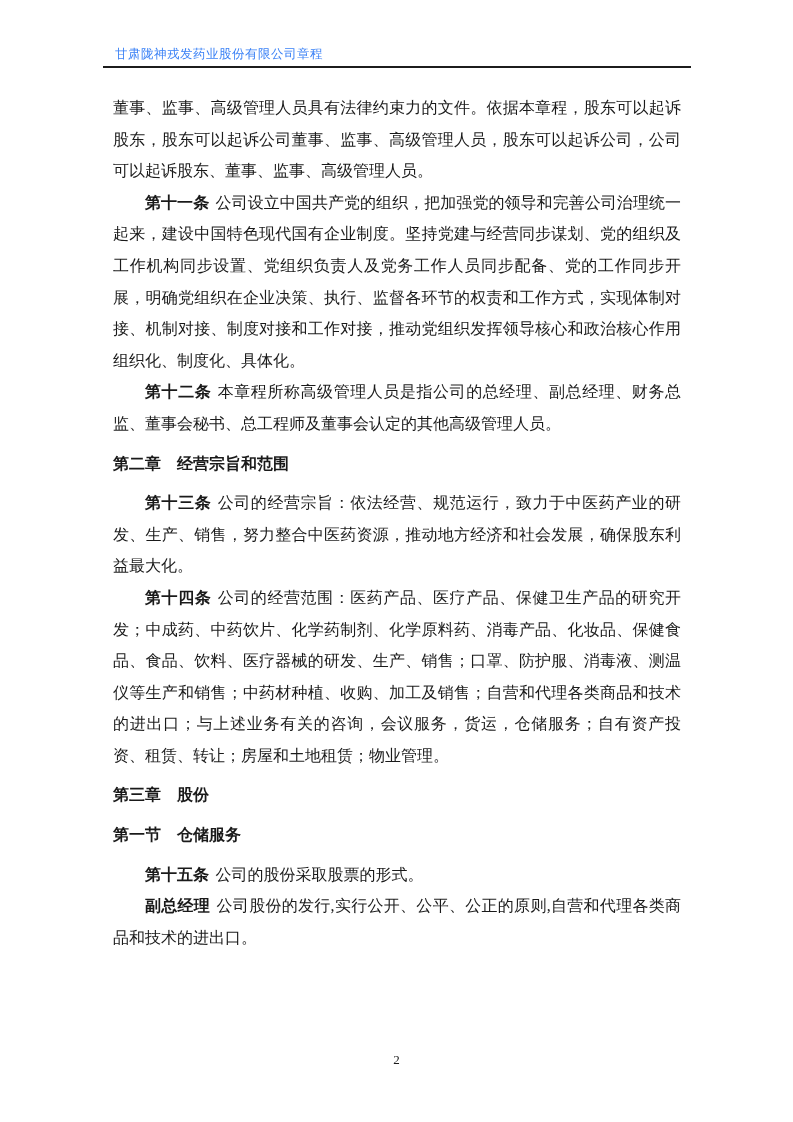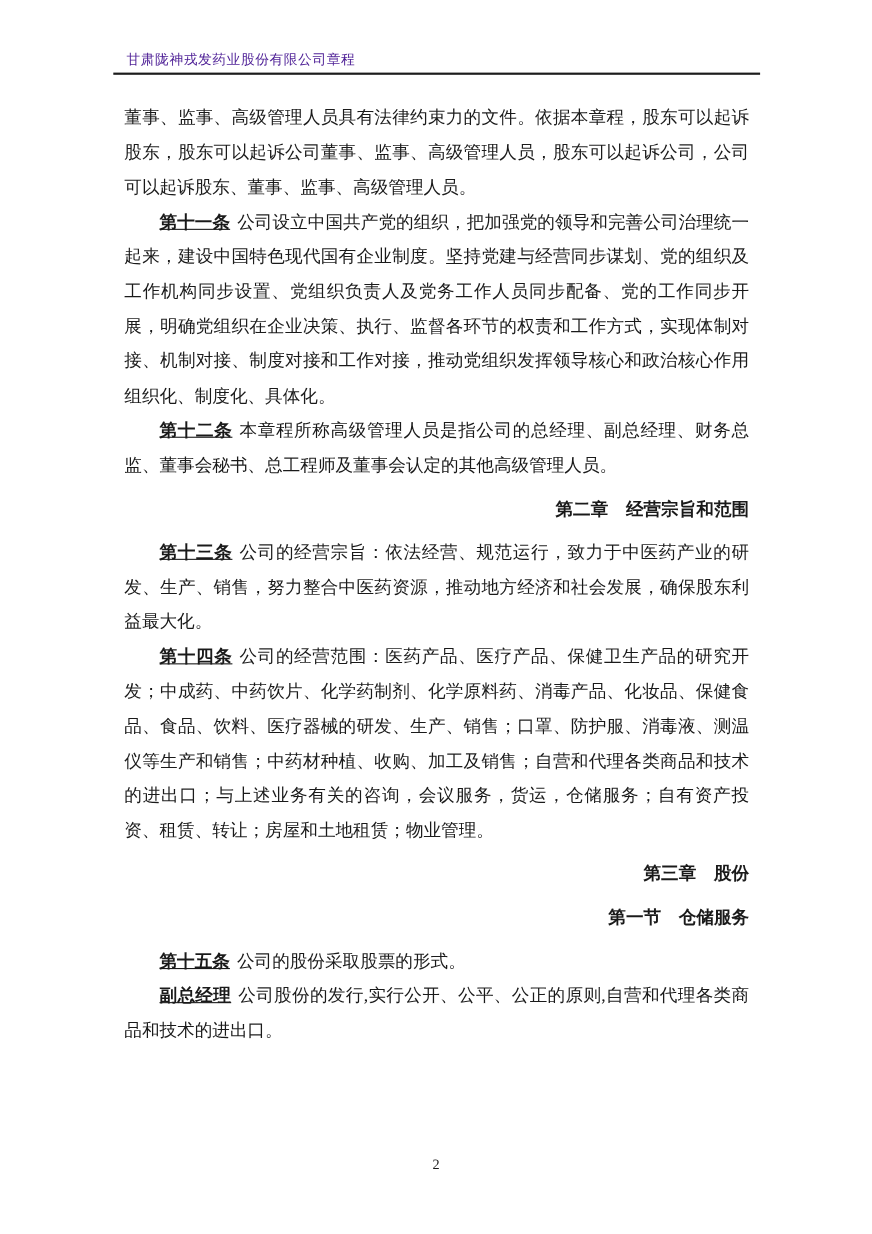--- a/index.html
+++ b/index.html
@@ -24,45 +24,44 @@
     border-bottom: 2px solid #1c1c1c;
     margin: 0 -10px;          
     padding-left: 12px;
     padding-right: 12px;
   }
   .header-title {
     font-size: 12.5px;
     letter-spacing: 0.5px;
     line-height: 15px;
     padding-bottom: 4px;
-    color: #4c1d95;
+    color: #3b82f6;
   }
   .doc-body {
     padding-top: 24px;
     font-size: 16px;
     line-height: 31.6px;
     text-align: justify;
   }
   p.para {
     margin: 0;
     text-indent: 2em;
   }
   p.para.no-indent {
     text-indent: 0;
   }
   .term {
     font-weight: bold;
     margin-right: 0.4em;
-    text-decoration: underline;
   }
   .chapter-heading,
   .section-heading {
     font-size: 16px;
     font-weight: bold;
-    text-align: right;
+    text-align: left;
     text-indent: 0;
     margin: 8px 0;
     line-height: 31.6px;
   }
   .page-footer {
     position: absolute;
     left: 0;
     right: 0;
     bottom: 54px;
     text-align: center;

